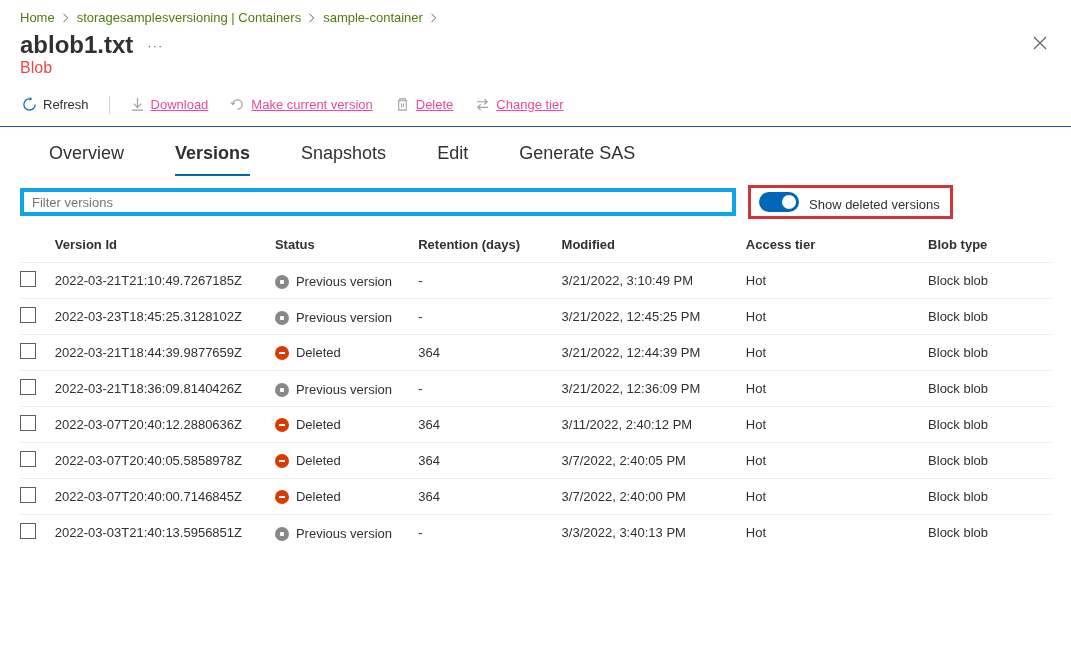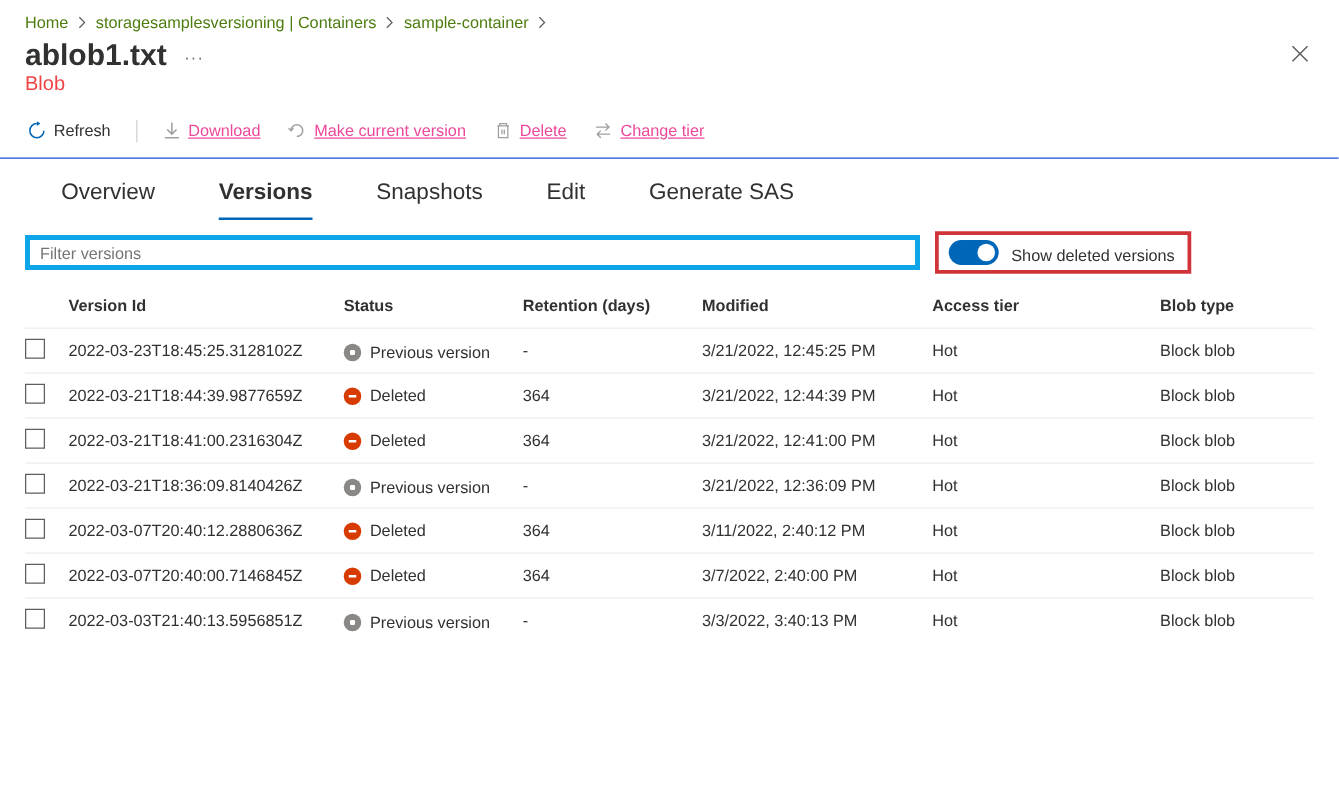--- a/index.html
+++ b/index.html
@@ -304,20 +304,32 @@
           <th class="col-status">Status</th>
           <th class="col-ret">Retention (days)</th>
           <th class="col-mod">Modified</th>
           <th class="col-tier">Access tier</th>
           <th class="col-type">Blob type</th>
         </tr>
       </thead>
       <tbody id="tbody">
           <tr>
             <td class="col-chk"><span class="chk"></span></td>
+            <td>2022-03-21T21:10:49.7267185Z</td>
+            <td><span class="status-cell">
+                <span class="status-icon status-prev"></span>
+                <span>Previous version</span>
+              </span></td>
+            <td>-</td>
+            <td>3/21/2022, 3:10:49 PM</td>
+            <td>Hot</td>
+            <td>Block blob</td>
+          </tr>
+          <tr>
+            <td class="col-chk"><span class="chk"></span></td>
             <td>2022-03-23T18:45:25.3128102Z</td>
             <td><span class="status-cell">
                 <span class="status-icon status-prev"></span>
                 <span>Previous version</span>
               </span></td>
             <td>-</td>
             <td>3/21/2022, 12:45:25 PM</td>
             <td>Hot</td>
             <td>Block blob</td>
           </tr>
@@ -332,59 +344,59 @@
                 </span>
                 <span>Deleted</span>
               </span></td>
             <td>364</td>
             <td>3/21/2022, 12:44:39 PM</td>
             <td>Hot</td>
             <td>Block blob</td>
           </tr>
           <tr>
             <td class="col-chk"><span class="chk"></span></td>
-            <td>2022-03-21T18:41:00.2316304Z</td>
+            <td>2022-03-21T18:36:09.8140426Z</td>
+            <td><span class="status-cell">
+                <span class="status-icon status-prev"></span>
+                <span>Previous version</span>
+              </span></td>
+            <td>-</td>
+            <td>3/21/2022, 12:36:09 PM</td>
+            <td>Hot</td>
+            <td>Block blob</td>
+          </tr>
+          <tr>
+            <td class="col-chk"><span class="chk"></span></td>
+            <td>2022-03-07T20:40:12.2880636Z</td>
             <td><span class="status-cell">
                 <span class="status-icon status-del">
                   <svg viewBox="0 0 8 8">
                     <rect x="1" y="3" width="6" height="2" fill="#fff"></rect>
                   </svg>
                 </span>
                 <span>Deleted</span>
               </span></td>
             <td>364</td>
-            <td>3/21/2022, 12:41:00 PM</td>
-            <td>Hot</td>
-            <td>Block blob</td>
-          </tr>
-          <tr>
-            <td class="col-chk"><span class="chk"></span></td>
-            <td>2022-03-21T18:36:09.8140426Z</td>
-            <td><span class="status-cell">
-                <span class="status-icon status-prev"></span>
-                <span>Previous version</span>
-              </span></td>
-            <td>-</td>
-            <td>3/21/2022, 12:36:09 PM</td>
-            <td>Hot</td>
-            <td>Block blob</td>
-          </tr>
-          <tr>
-            <td class="col-chk"><span class="chk"></span></td>
-            <td>2022-03-07T20:40:12.2880636Z</td>
+            <td>3/11/2022, 2:40:12 PM</td>
+            <td>Hot</td>
+            <td>Block blob</td>
+          </tr>
+          <tr>
+            <td class="col-chk"><span class="chk"></span></td>
+            <td>2022-03-07T20:40:05.5858978Z</td>
             <td><span class="status-cell">
                 <span class="status-icon status-del">
                   <svg viewBox="0 0 8 8">
                     <rect x="1" y="3" width="6" height="2" fill="#fff"></rect>
                   </svg>
                 </span>
                 <span>Deleted</span>
               </span></td>
             <td>364</td>
-            <td>3/11/2022, 2:40:12 PM</td>
+            <td>3/7/2022, 2:40:05 PM</td>
             <td>Hot</td>
             <td>Block blob</td>
           </tr>
           <tr>
             <td class="col-chk"><span class="chk"></span></td>
             <td>2022-03-07T20:40:00.7146845Z</td>
             <td><span class="status-cell">
                 <span class="status-icon status-del">
                   <svg viewBox="0 0 8 8">
                     <rect x="1" y="3" width="6" height="2" fill="#fff"></rect>

